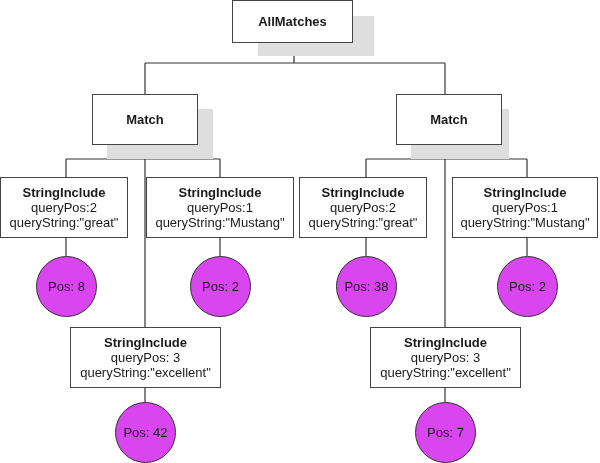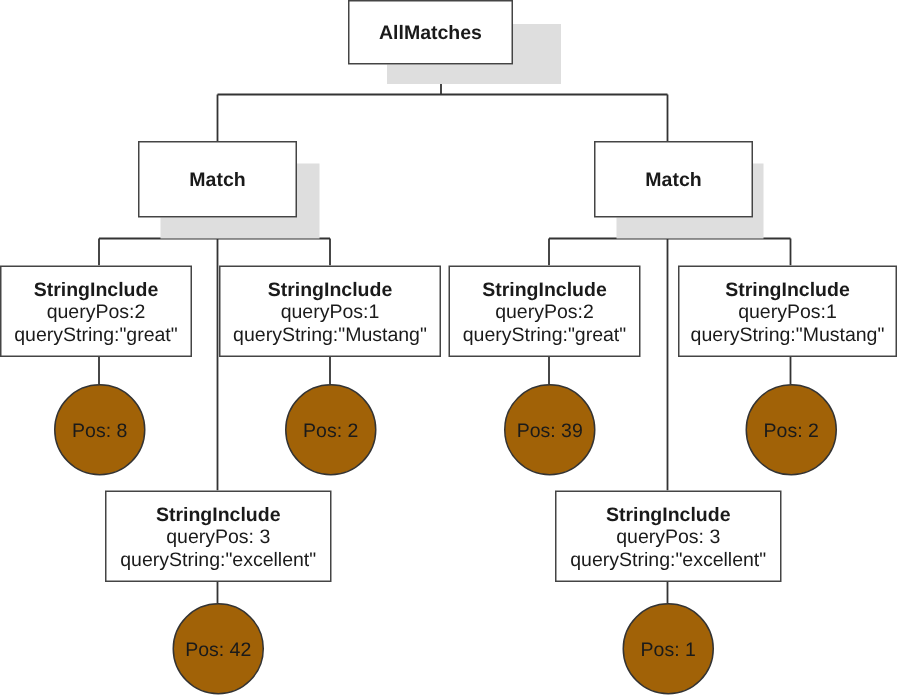--- a/index.html
+++ b/index.html
@@ -4,21 +4,21 @@
   <style>
     html, body { margin: 0; padding: 0; background: #ffffff; }
     body { width: 600px; height: 463px; position: relative; overflow: hidden;
            font-family: "Liberation Sans", sans-serif; color: #1a1a1a; }
     svg.edges { position: absolute; left: 0; top: 0; width: 600px; height: 463px; }
     .shadow { position: absolute; background: #dedede; }
     .box { position: absolute; background: #ffffff; border: 1px solid #444; box-sizing: border-box;
            display: flex; flex-direction: column; align-items: center; justify-content: center;
            text-align: center; font-size: 13px; line-height: 15px; }
     .box .title { font-weight: bold; font-size: 13px; }
-    .circle { position: absolute; background: #a16207; border: 1px solid #333; border-radius: 50%;
+    .circle { position: absolute; background: #d946ef; border: 1px solid #333; border-radius: 50%;
               box-sizing: border-box; display: flex; align-items: center; justify-content: center;
               font-size: 13px; }
   </style>
 </head>
 <body>
 
 <svg class="edges" xmlns="http://www.w3.org/2000/svg">
   <g stroke="#333" stroke-width="1.2" fill="none">
 
     <line x1="294" y1="42" x2="294" y2="63"></line>
@@ -38,21 +38,21 @@
     <line x1="366" y1="159" x2="527" y2="159"></line>
     <line x1="366" y1="159" x2="366" y2="177"></line>
     <line x1="527" y1="159" x2="527" y2="177"></line>
     <line x1="366" y1="237" x2="366" y2="256"></line>
     <line x1="527" y1="237" x2="527" y2="256"></line>
     <line x1="445" y1="387" x2="445" y2="402"></line>
   </g>
 </svg>
 
 <div class="shadow" style="left:258px;top:16px;width:116px;height:40px;"></div>
-<div class="box" style="left:232px;top:0px;width:110px;height:43px;">
+<div class="box" style="left:232px;top:0px;width:121px;height:43px;">
   <span class="title">AllMatches</span>
 </div>
 
 <div class="shadow" style="left:107px;top:109px;width:106px;height:50px;"></div>
 <div class="box" style="left:92px;top:94px;width:106px;height:51px;">
   <span class="title">Match</span>
 </div>
 
 <div class="shadow" style="left:411px;top:109px;width:98px;height:50px;"></div>
 <div class="box" style="left:396px;top:94px;width:106px;height:51px;">
@@ -94,20 +94,20 @@
 <div class="circle" style="left:36px;top:256px;width:61px;height:61px;">
   <span>Pos: 8</span>
 </div>
 <div class="circle" style="left:190px;top:256px;width:61px;height:61px;">
   <span>Pos: 2</span>
 </div>
 <div class="circle" style="left:115px;top:402px;width:61px;height:61px;">
   <span>Pos: 42</span>
 </div>
 <div class="circle" style="left:336px;top:256px;width:61px;height:61px;">
-  <span>Pos: 39</span>
+  <span>Pos: 38</span>
 </div>
 <div class="circle" style="left:497px;top:256px;width:61px;height:61px;">
   <span>Pos: 2</span>
 </div>
 <div class="circle" style="left:415px;top:402px;width:61px;height:61px;">
-  <span>Pos: 1</span>
+  <span>Pos: 7</span>
 </div>
 
 </body></html>

